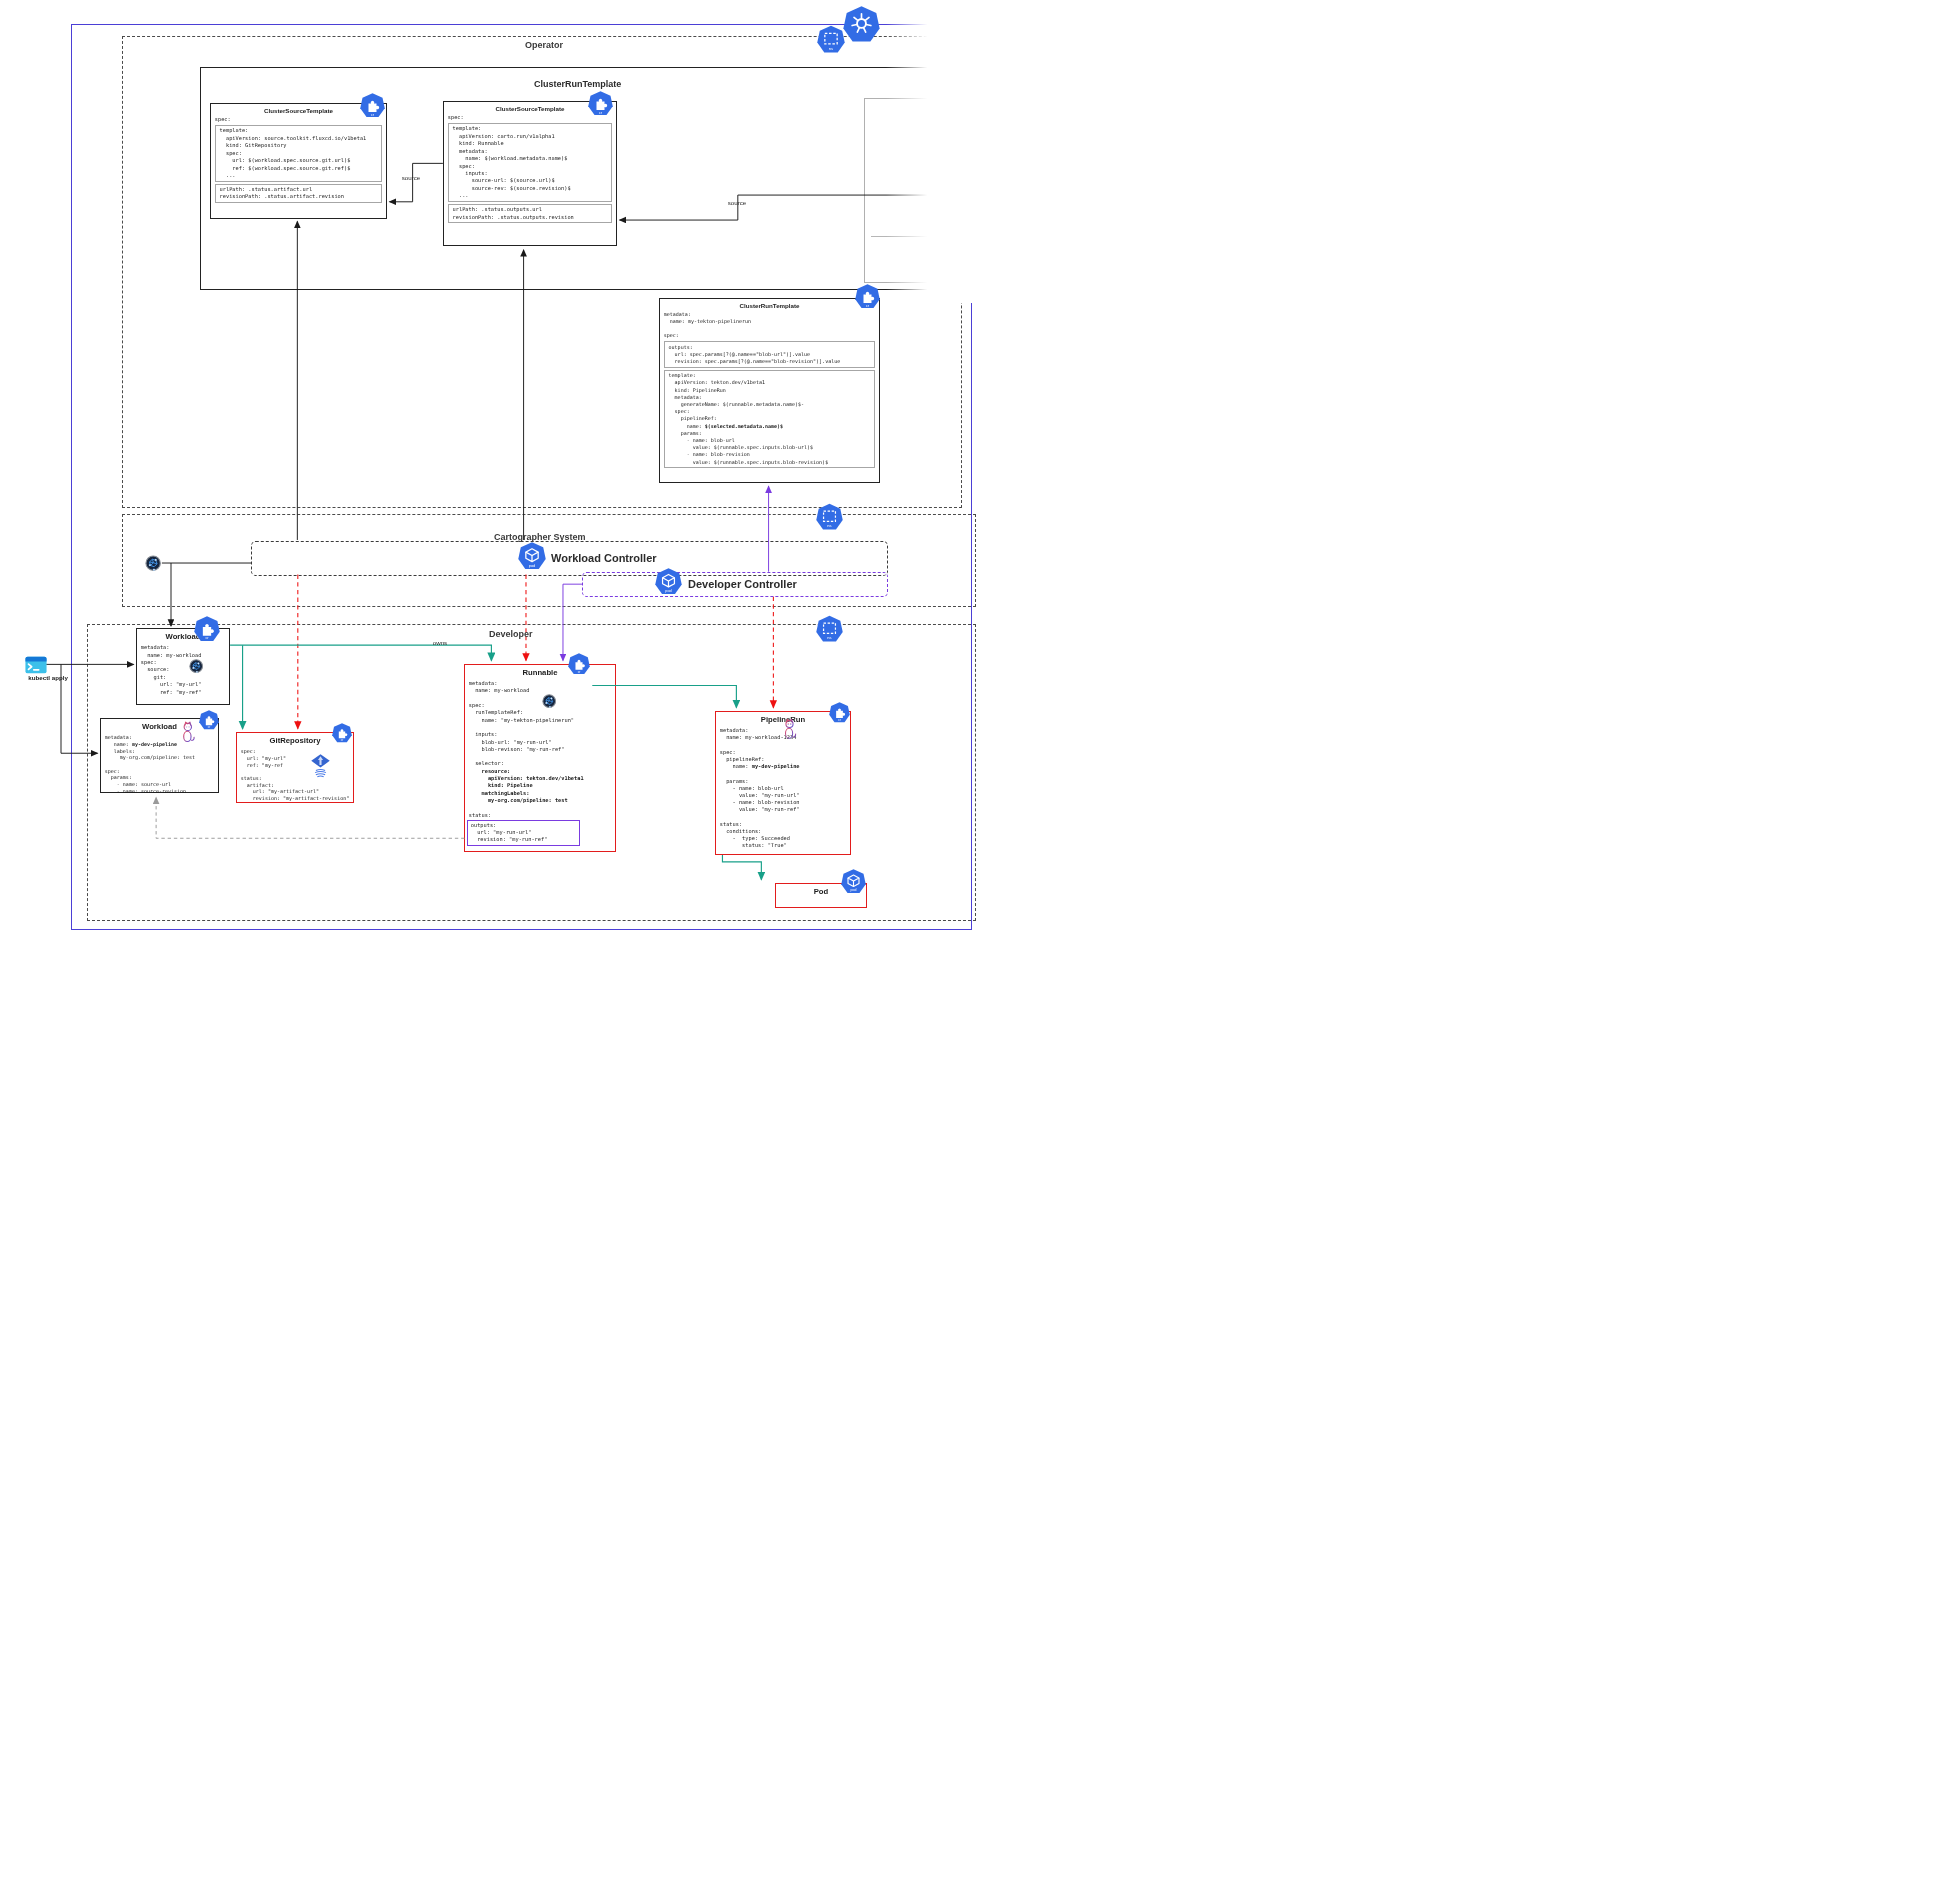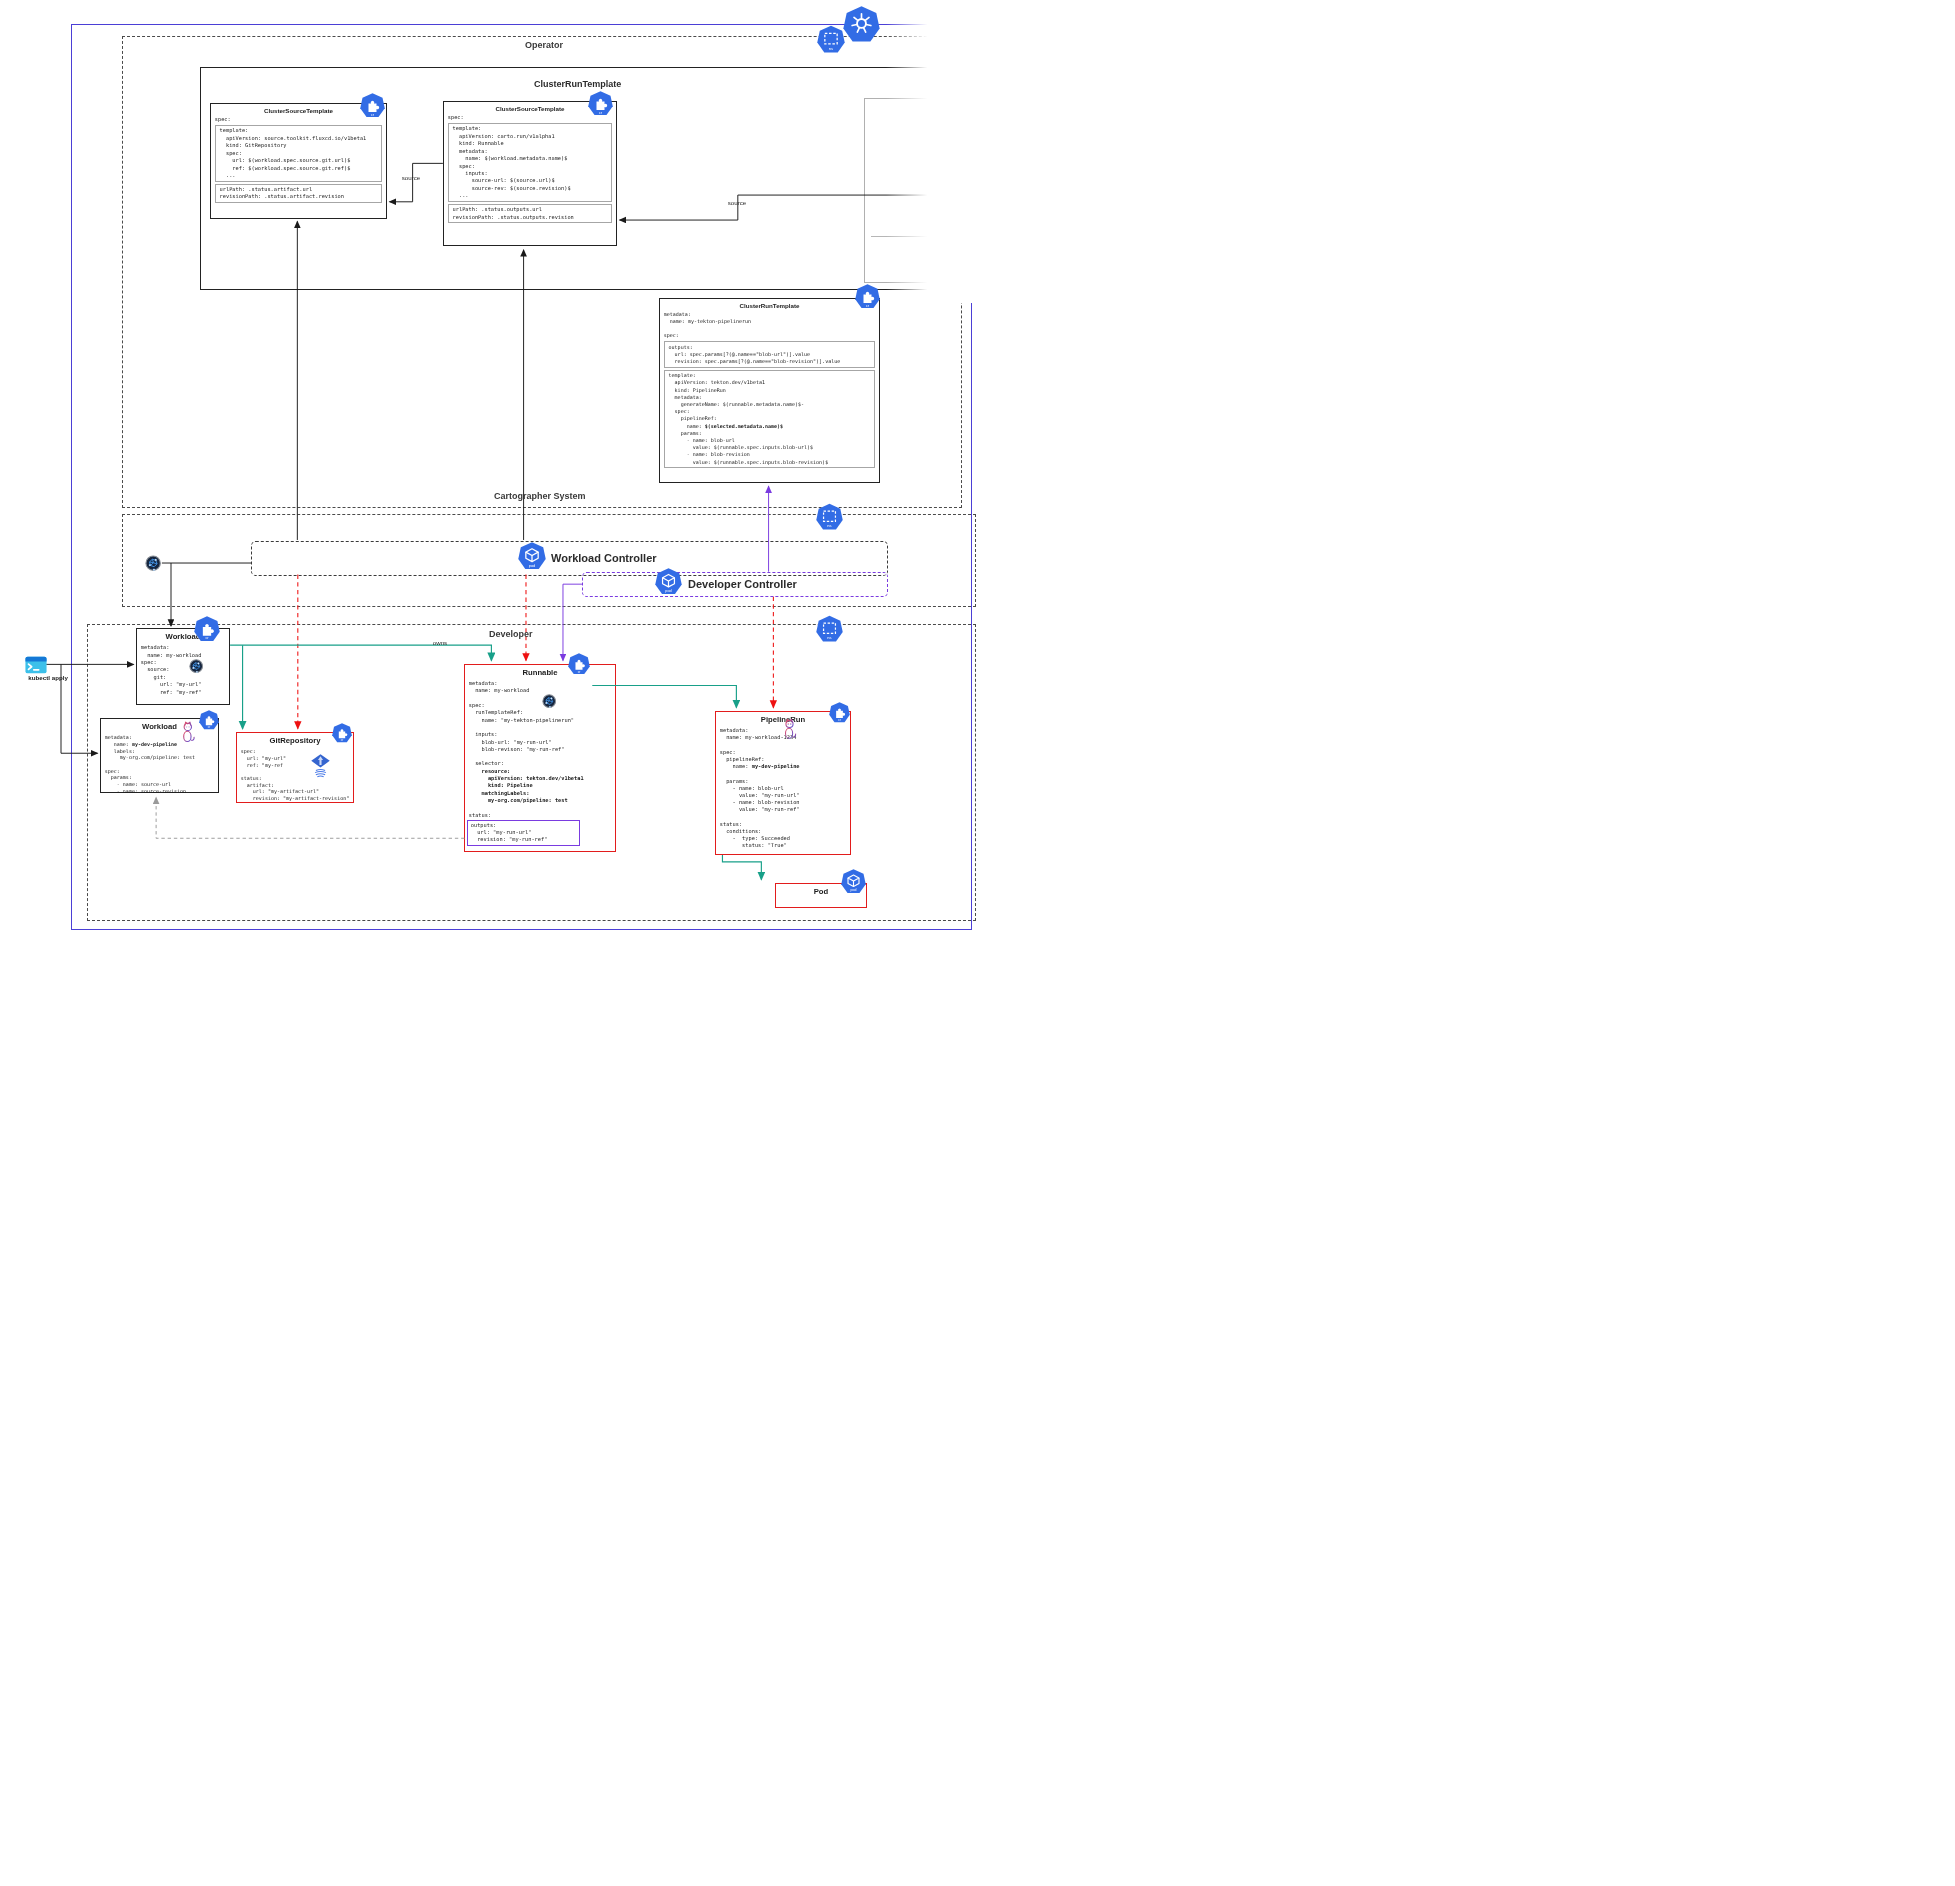--- a/index.html
+++ b/index.html
@@ -49,21 +49,21 @@
 <body>
 
 <div id="canvas">
 
   <div id="outer-border"></div>
 
   <div class="region" style="left:122px;top:36px;width:838px;height:470px;"></div>
   <div class="region-label" style="left:525px;top:40px;">Operator</div>
 
   <div class="region" style="left:122px;top:514px;width:852px;height:91px;"></div>
-  <div class="region-label" style="left:494px;top:491px;">Cartographer System</div>
+  <div class="region-label" style="left:494px;top:532px;">Cartographer System</div>
 
   <div class="region" style="left:87px;top:624px;width:887px;height:295px;"></div>
   <div class="region-label" style="left:489px;top:629px;">Developer</div>
 
   <div id="supplychain-box">
     <div class="region-label" style="left:calc(50% - 41px);top:10.6px;color:#2b2b2b;">ClusterRunTemplate</div>
   </div>
 
   <div id="partial-box">
     <div class="inner-line"></div>

